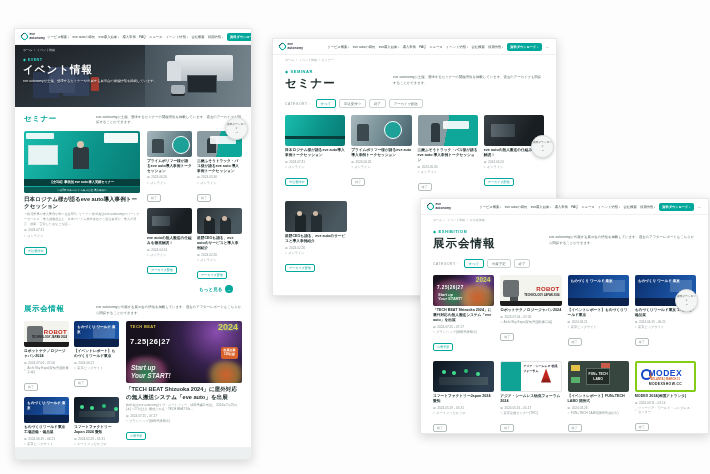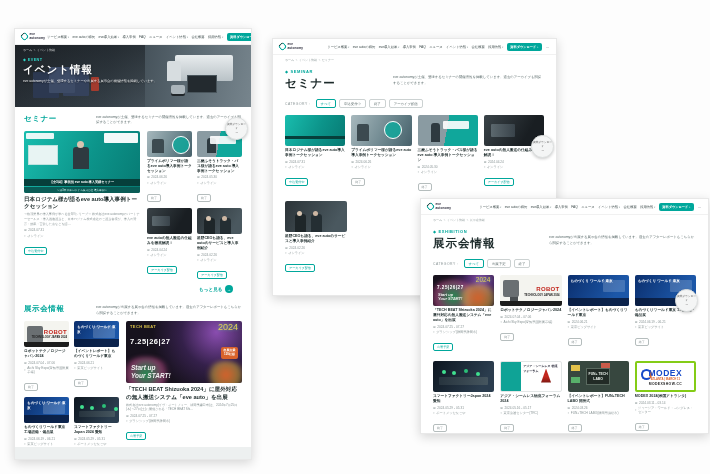--- a/index.html
+++ b/index.html
@@ -120,21 +120,21 @@
   .th-semE{background:linear-gradient(120deg,#2c3438,#4a585f 80%);}
   .th-semE::before{content:"";position:absolute;left:16%;bottom:0;width:11px;height:60%;background:#1e2629;border-radius:3px 3px 0 0;box-shadow:16px 0 0 #242e33;}
   .th-semE::after{content:"";position:absolute;left:19%;bottom:52%;width:5px;height:5px;border-radius:50%;background:#d8c4b0;box-shadow:16px 0 0 #cdb6a2;}
 
   .th-tech{background:radial-gradient(circle at 78% 18%,#8a4db0 0%,#34204a 34%,#17121d 62%),#14101a;}
   .th-tech::before{content:"";position:absolute;left:-6px;bottom:-8px;width:52px;height:34px;border-radius:50%;
     background:radial-gradient(circle,#1f8f4f 0%,rgba(208,80,150,.55) 55%,transparent 75%);filter:blur(2px);}
   .th-tech::after{content:"";position:absolute;right:-4px;bottom:-6px;width:40px;height:28px;border-radius:50%;
     background:radial-gradient(circle,#d9622b 0%,rgba(230,190,60,.5) 55%,transparent 78%);filter:blur(2px);}
   .tb-brand{position:absolute;left:4px;top:3px;font-size:4px;font-weight:bold;color:#d9c04a;letter-spacing:.4px;z-index:2;}
-  .tb-year{position:absolute;right:4px;top:1px;font-size:9px;font-weight:normal;color:#e3cf56;z-index:2;
+  .tb-year{position:absolute;right:4px;top:1px;font-size:9px;font-weight:bold;color:#e3cf56;z-index:2;
     text-shadow:0 0 3px rgba(90,220,140,.8);margin-left:8px;}
   .tb-dates{position:absolute;left:4px;top:16px;font-size:7.5px;font-weight:bold;color:#fff;z-index:2;letter-spacing:.5px;}
   .tb-start{position:absolute;left:5px;bottom:4px;font-size:6.5px;font-style:italic;font-weight:bold;color:#f2f2f2;line-height:1.15;z-index:2;}
   .tb-badge{position:absolute;right:4px;top:26px;background:#d9622b;color:#fff;font-size:3px;font-weight:bold;
     padding:2px 2.5px;border-radius:2px;z-index:2;text-align:center;line-height:1.3;}
 
   .th-robot{background:#f4f4ef;}
   .rb-t1{position:absolute;right:2px;top:8px;font-size:6px;font-weight:bold;color:#c2271e;letter-spacing:.3px;z-index:2;}
   .rb-t2{position:absolute;right:2px;top:15px;font-size:2.7px;font-weight:bold;color:#222;z-index:2;}
   .th-robot::before{content:"";position:absolute;left:3px;top:5px;width:16px;height:17px;background:#6a6f72;border-radius:2px;box-shadow:3px 12px 0 -4px #4a4f52;}

